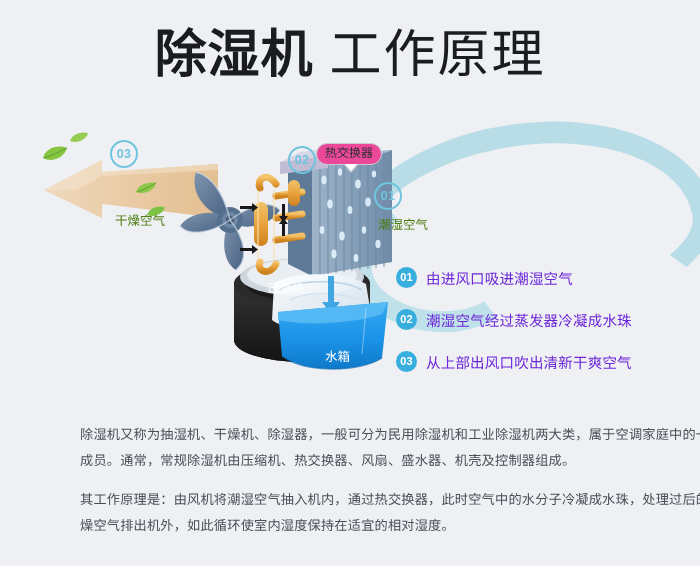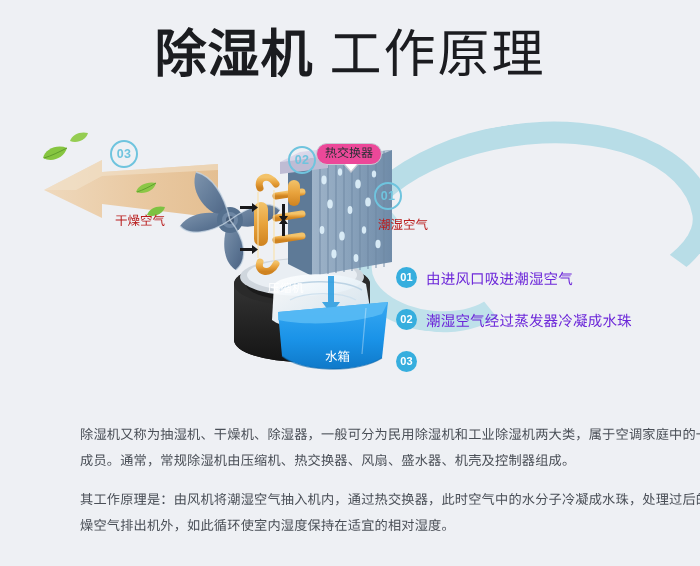--- a/index.html
+++ b/index.html
@@ -149,21 +149,21 @@
     align-items: center;
     justify-content: center;
     letter-spacing: .3px;
     background: transparent;
   }
 
   
   .diag-label {
     position: absolute;
     font-size: 12.5px;
-    color: #b91c1c;
+    color: #4d7c0f;
     white-space: nowrap;
   }
   .label-white {
     position: absolute;
     font-size: 12.5px;
     color: #ffffff;
     white-space: nowrap;
     font-weight: 500;
   }
   .label-compressor {
@@ -423,20 +423,21 @@
       <span class="legend-text">由进风口吸进潮湿空气</span>
     </div>
 
     <div class="legend-row">
       <span class="legend-badge">02</span>
       <span class="legend-text">潮湿空气经过蒸发器冷凝成水珠</span>
     </div>
 
     <div class="legend-row">
       <span class="legend-badge">03</span>
+      <span class="legend-text">从上部出风口吹出清新干爽空气</span>
     </div>
   </div>
 
   <div class="copy">
     <p>除湿机又称为抽湿机、干燥机、除湿器，一般可分为民用除湿机和工业除湿机两大类，属于空调家庭中的一个成员。通常，常规除湿机由压缩机、热交换器、风扇、盛水器、机壳及控制器组成。</p>
     <p>其工作原理是：由风机将潮湿空气抽入机内，通过热交换器，此时空气中的水分子冷凝成水珠，处理过后的干燥空气排出机外，如此循环使室内湿度保持在适宜的相对湿度。</p>
   </div>
 
 </div>
 

